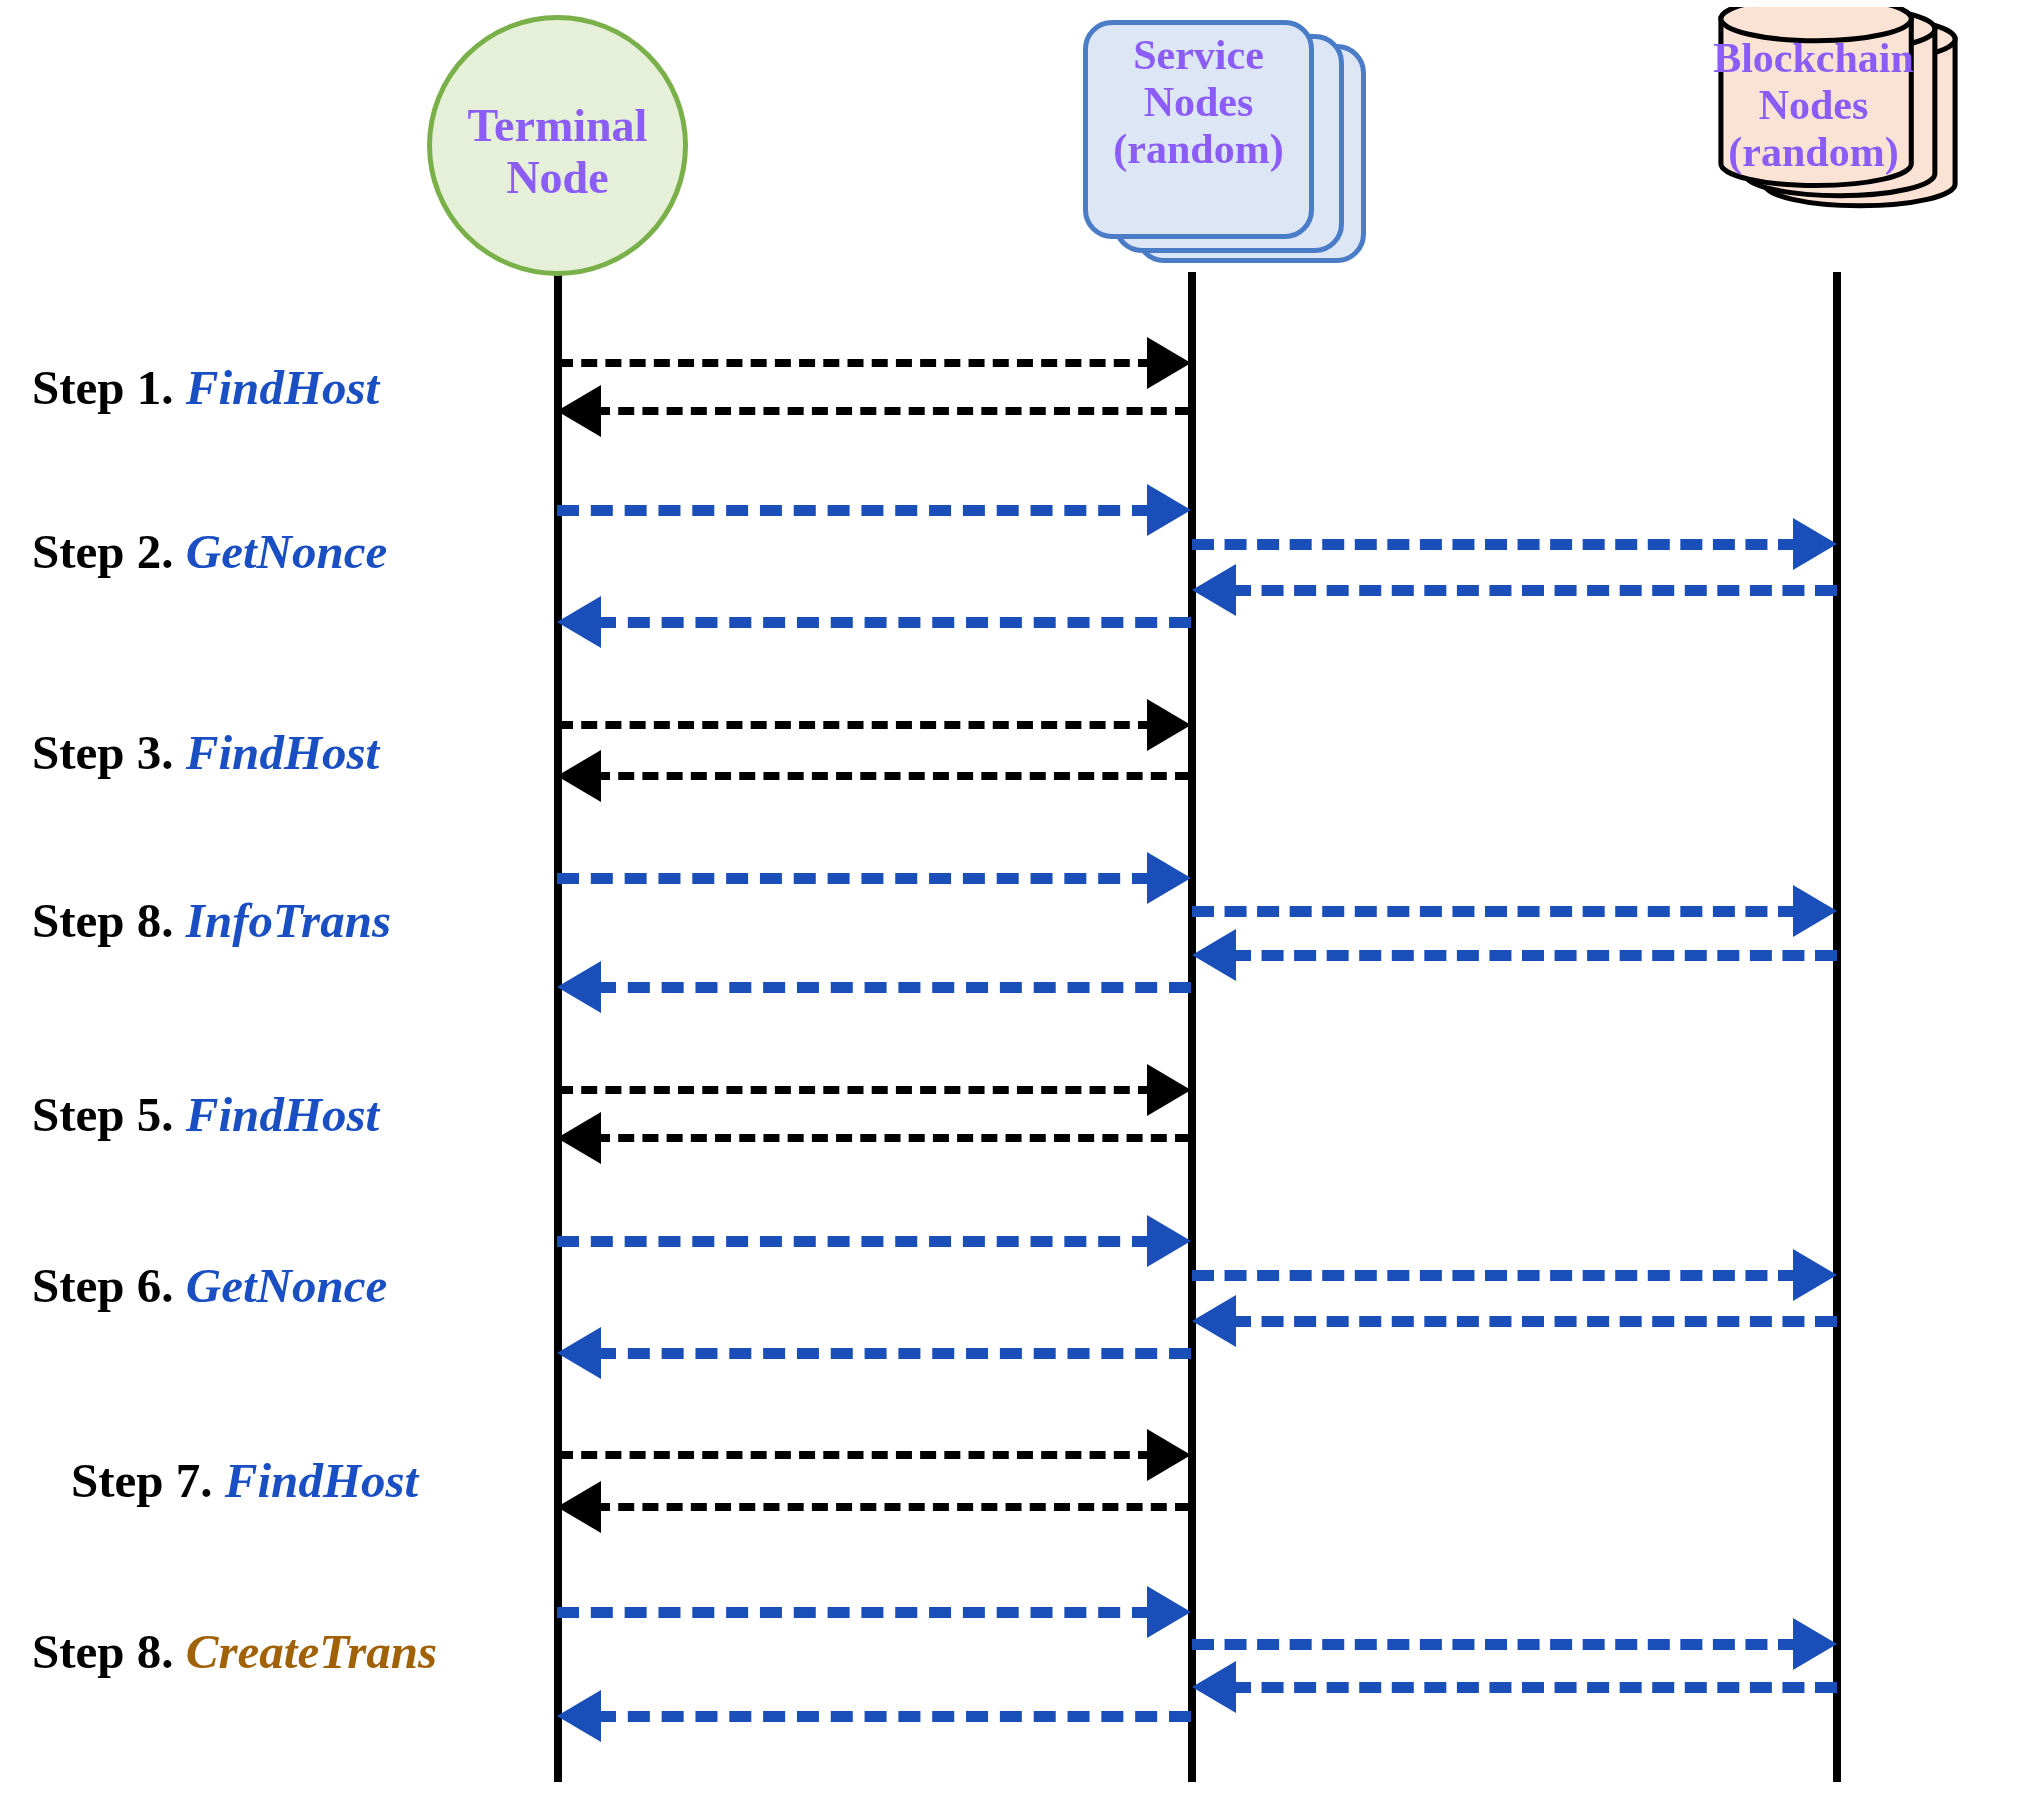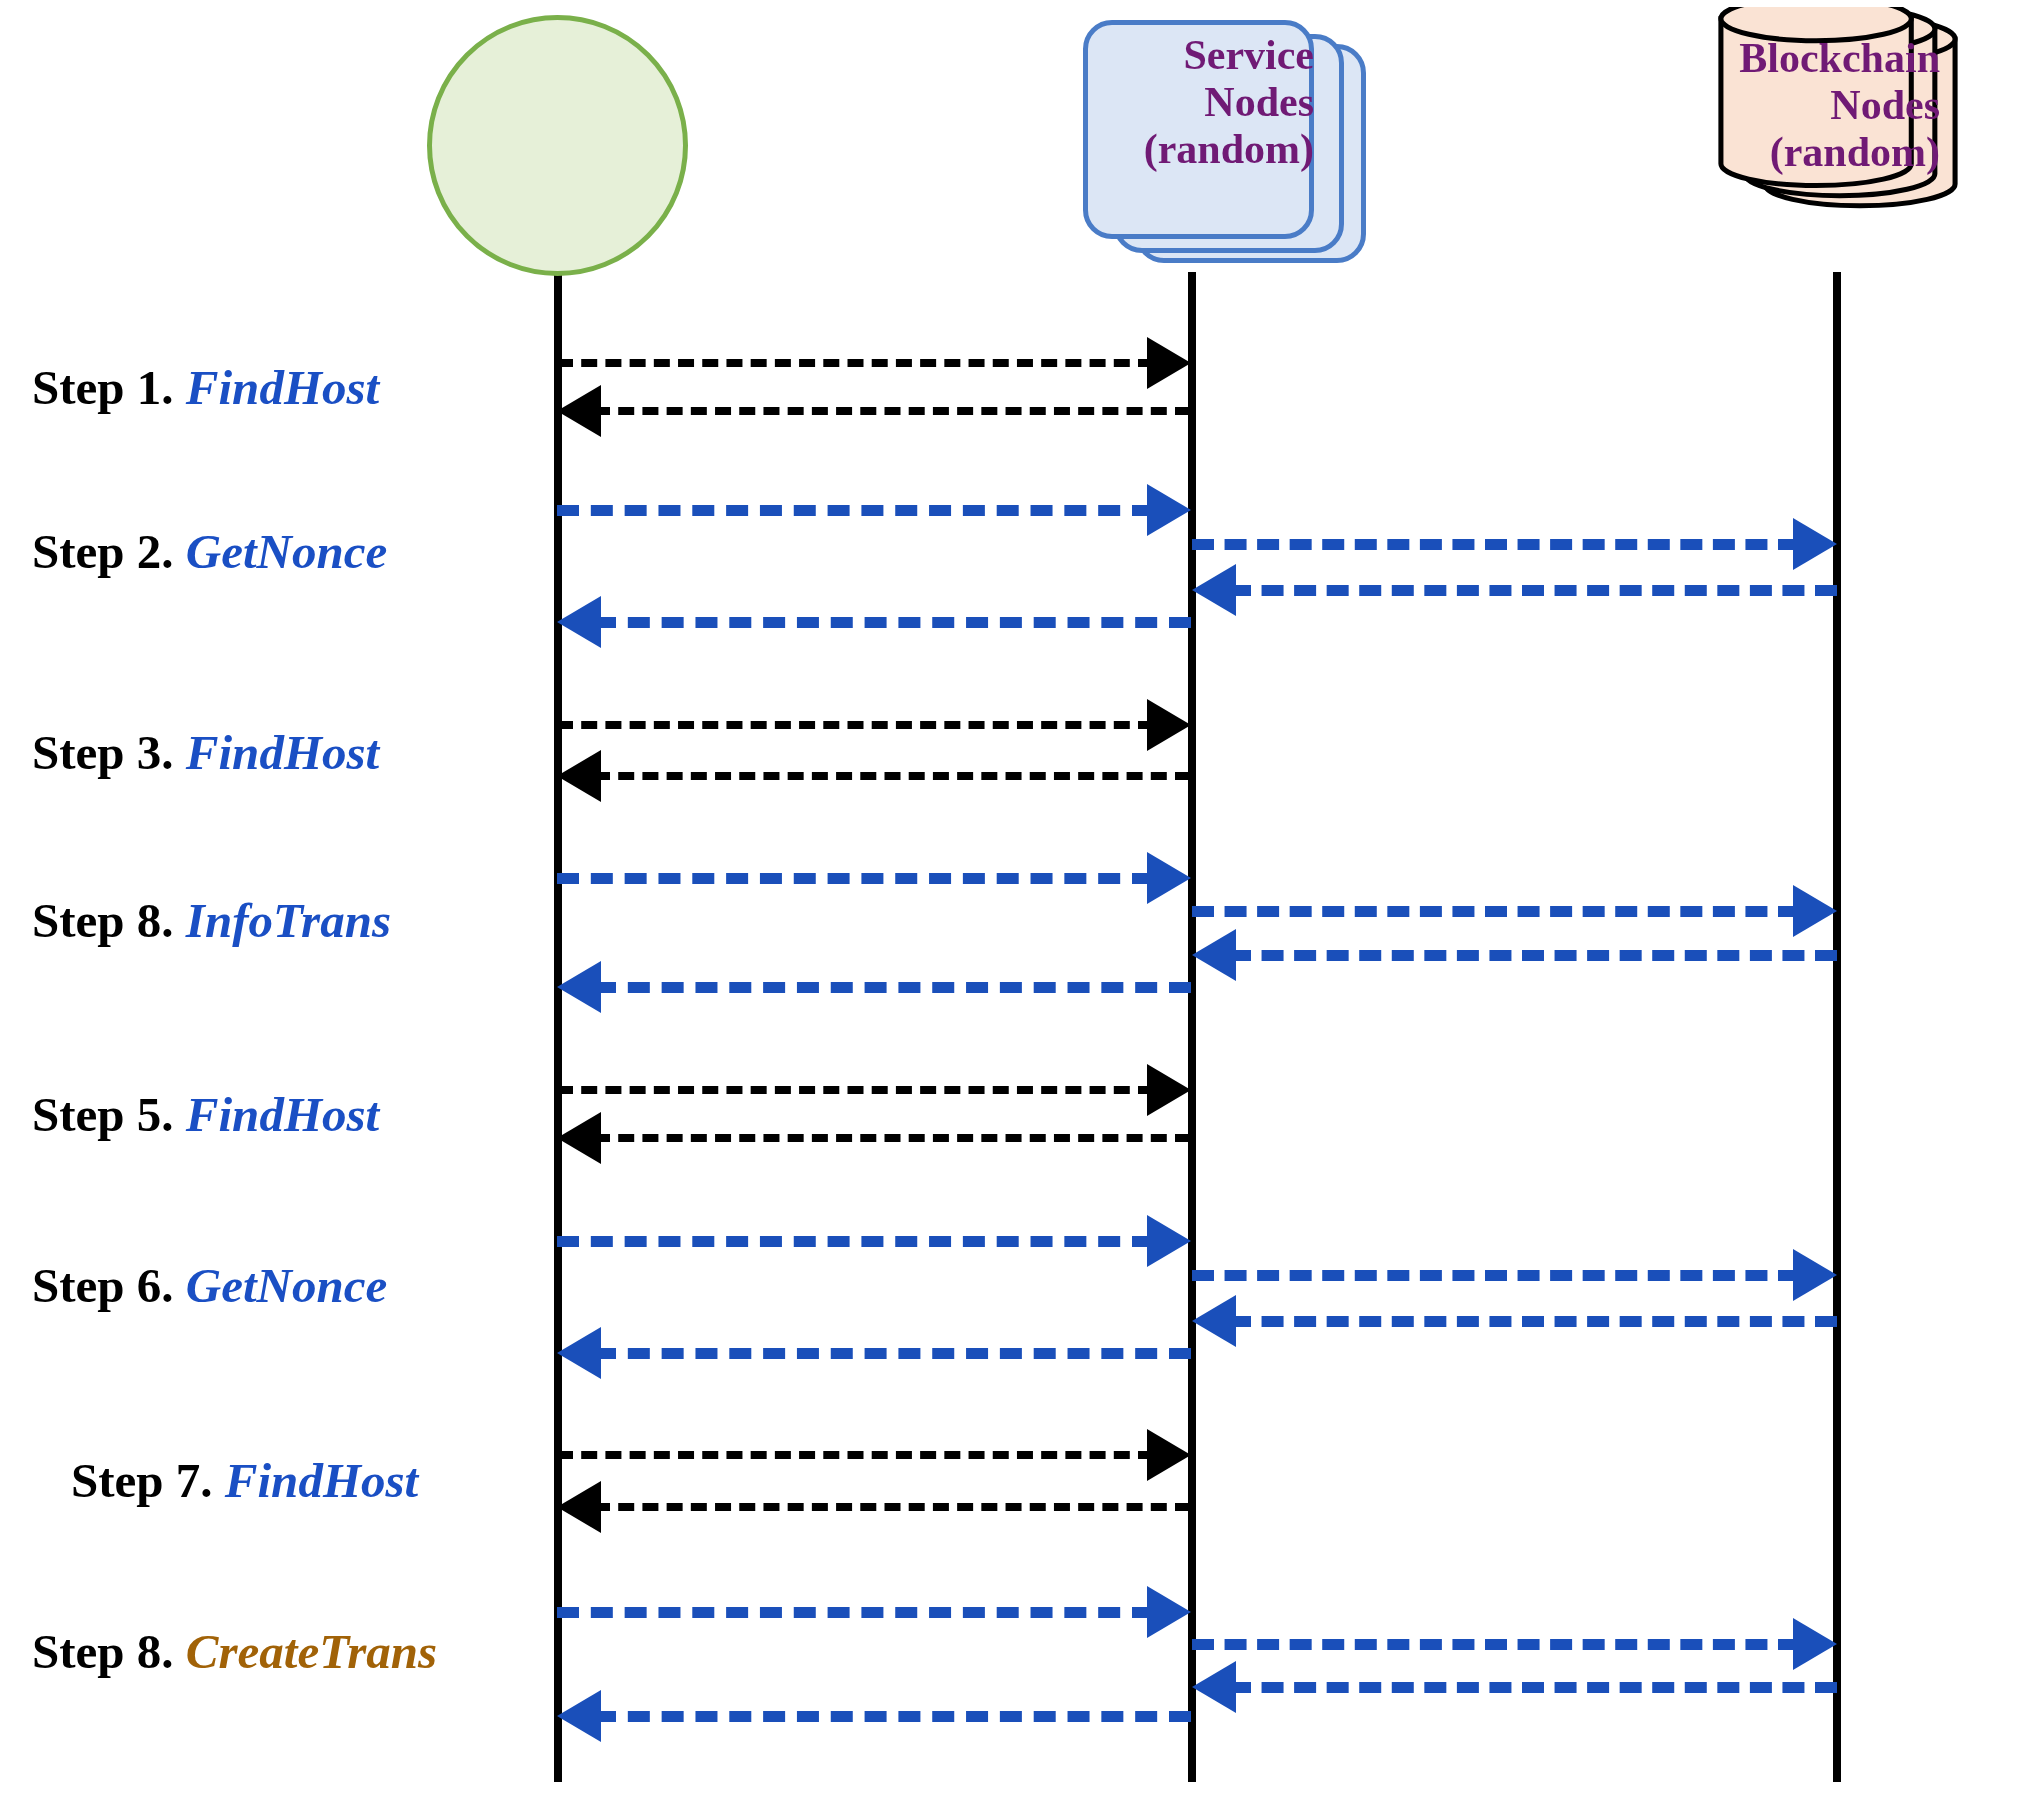--- a/index.html
+++ b/index.html
@@ -11,23 +11,23 @@
     position: relative;
     width: 2024px;
     height: 1811px;
     background: #ffffff;
     overflow: hidden;
     font-family: "Liberation Serif", "DejaVu Serif", serif;
   }
   
   .actor-label {
     position: absolute;
-    text-align: right;
+    text-align: center;
     font-weight: bold;
-    color: #701a75;
+    color: #8b5cf6;
     line-height: 1.12;
     z-index: 6;
     pointer-events: none;
   }
   .terminal-circle {
     position: absolute;
     border-radius: 50%;
     box-sizing: border-box;
     z-index: 4;
   }
@@ -80,20 +80,24 @@
     font-style: italic;
   }
 </style>
 </head>
 <body>
 
 <div id="canvas">
 
   <div class="terminal-circle" style="left:427px; top:15px; width:261px; height:261px;
               background:#e6f0d8; border:5.9px solid #7ab04a;"></div>
+  <div class="actor-label" style="left:427px; top:100px; width:261px; font-size:46px;">
+    <div>Terminal</div>
+    <div>Node</div>
+  </div>
 
   <div class="svc-card" style="left:1135px; top:44px; width:231px; height:219px;
               background:#dce6f5; border:5.9px solid #4a7cc7;"></div>
   <div class="svc-card" style="left:1113px; top:34px; width:231px; height:219px;
               background:#dce6f5; border:5.9px solid #4a7cc7;"></div>
   <div class="svc-card" style="left:1083px; top:20px; width:231px; height:219px;
               background:#dce6f5; border:5.9px solid #4a7cc7; z-index:3;"></div>
   <div class="actor-label" style="left:1083px; top:32px; width:231px; font-size:42px; z-index:6;">
     <div>Service</div>
     <div>Nodes</div>

